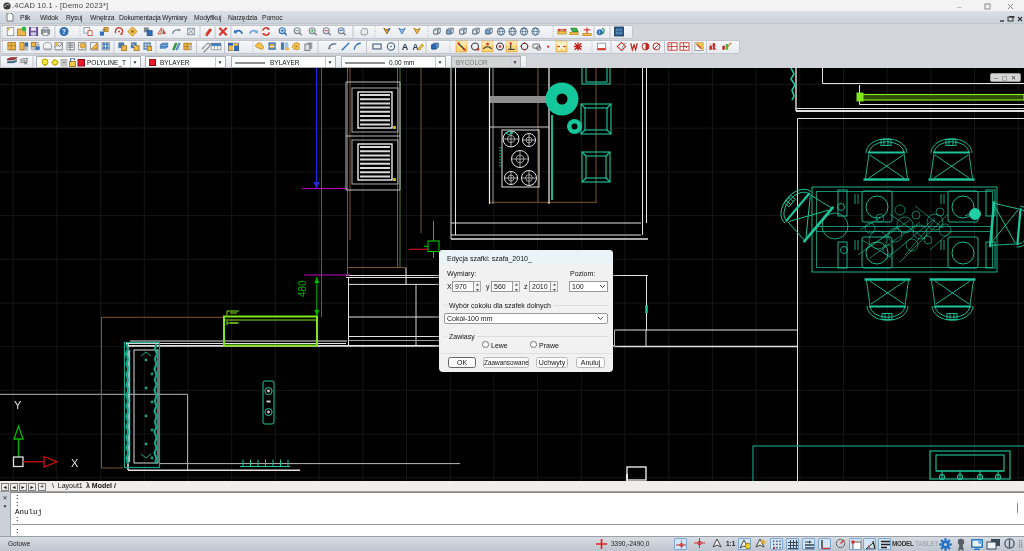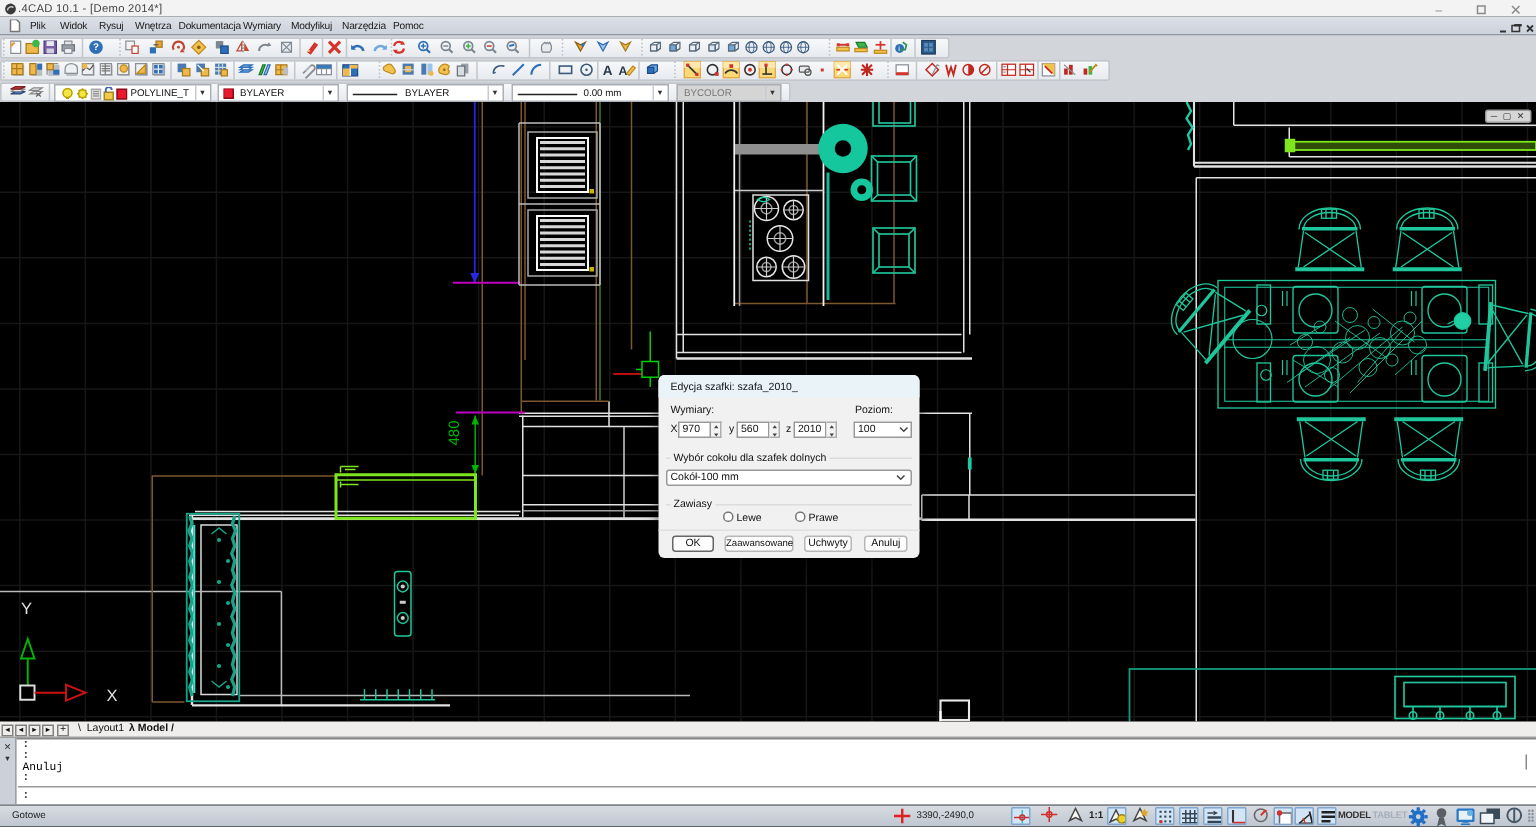--- a/index.html
+++ b/index.html
@@ -26,21 +26,21 @@
 .spin{position:absolute;width:7px;height:11px;background:#f4f4f4;border:1px solid #adadad;border-left:none}
 .btn{position:absolute;height:11px;background:#fdfdfd;border:1px solid #b8b8b8;border-radius:2.5px;font-size:7px;text-align:center;line-height:10px;color:#111}
 .gline{position:absolute;height:1px;background:#dcdcdc}
 .radio{position:absolute;width:6.5px;height:6.5px;border:1px solid #777;border-radius:50%;background:#fff}
 </style></head><body>
 <div class="abs titlebar">
   <svg class="abs" style="left:3px;top:2px" width="8" height="8">
       <circle cx="4" cy="4" r="3.6" fill="#3a3a3a"></circle>
       <path d="M2,5 a2.5,2.5 0 0 1 4,-2" stroke="#d0d0d0" fill="none" stroke-width="1"></path>
     </svg>
-  <div class="abs title-txt">.4CAD 10.1  - [Demo 2014*]</div>
+  <div class="abs title-txt">.4CAD 10.1  - [Demo 2023*]</div>
   <div class="abs tbtn" style="left:957px">–</div>
   <svg class="abs" style="left:984px;top:3px" width="7" height="7">
       <rect x="1" y="1" width="5" height="5" fill="none" stroke="#8a8a8a"></rect>
     </svg>
   <svg class="abs" style="left:1007px;top:2.5px" width="7" height="7">
       <path d="M1,1 l5,5 M1,6 l5,-5" stroke="#8a8a8a"></path>
     </svg>
 </div>
 <div class="abs menubar">
   <svg class="abs" style="left:6px;top:2px" width="8" height="9">

